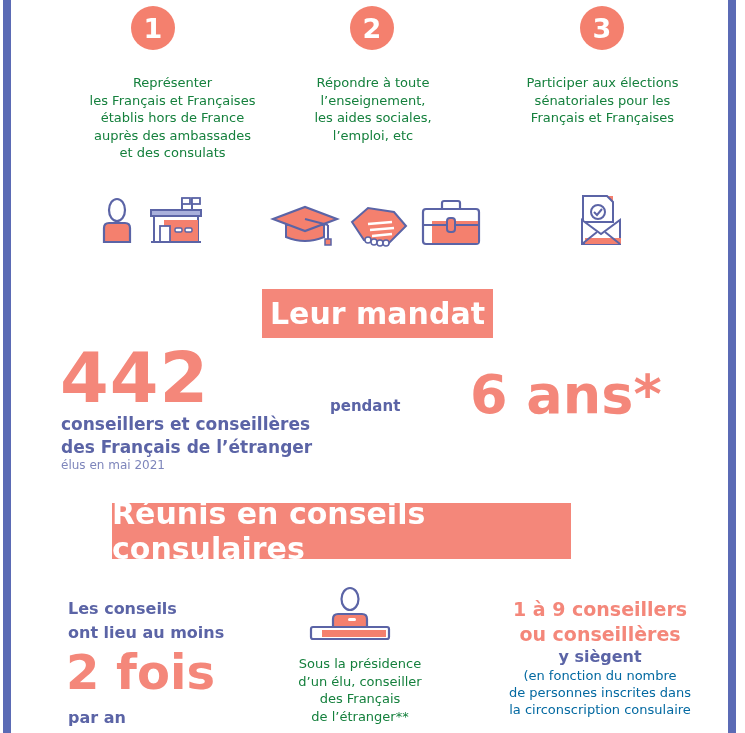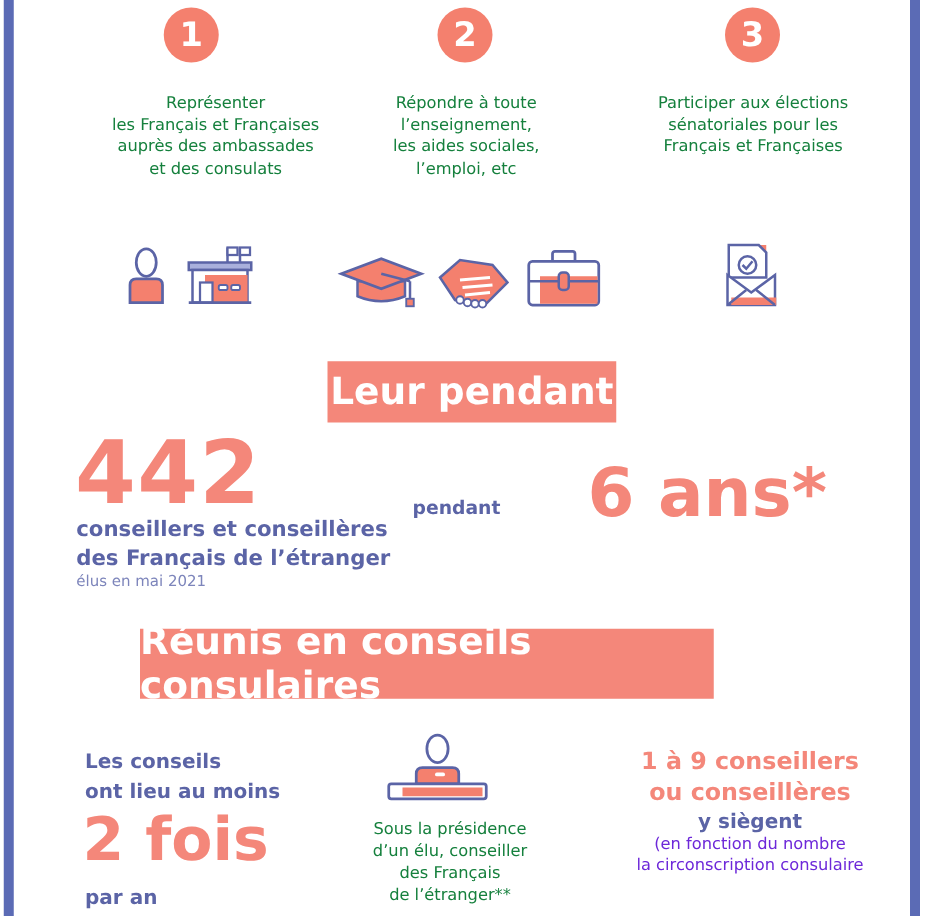--- a/index.html
+++ b/index.html
@@ -33,20 +33,21 @@
 </style>
 </head>
 <body>
 
 <div class="frame"></div>
 
 <div class="num-circle" style="left:131px;top:6px;">1</div>
 <div class="mission-text" style="left:80px;top:74px;width:185px;">
   <div>Représenter</div>
   <div>les Français et Françaises</div>
+  <div>établis hors de France</div>
   <div>auprès des ambassades</div>
   <div>et des consulats</div>
 </div>
 
 <div class="num-circle" style="left:350px;top:6px;">2</div>
 <div class="mission-text" style="left:288px;top:74px;width:170px;">
   <div>Répondre à toute</div>
   <div>l’enseignement,</div>
   <div>les aides sociales,</div>
   <div>l’emploi, etc</div>
@@ -101,21 +102,21 @@
 <svg class="icon" style="left:577px;top:192px;" width="48" height="56" viewBox="0 0 48 56">
   <path d="M10 4 H36 V30 H10 Z" fill="#f4806e"></path>
   <path d="M6 4 H30 L36 10 V30 H6 Z" fill="#fff" stroke="#5b64a6" stroke-width="2"></path>
   <circle cx="21" cy="20" r="7" fill="#fff" stroke="#5b64a6" stroke-width="2"></circle>
   <path d="M17 20 L20 23 L25 17" fill="none" stroke="#5b64a6" stroke-width="2"></path>
   <path d="M5 28 L24 42 L43 28 V52 H5 Z" fill="#fff" stroke="#5b64a6" stroke-width="2"></path>
   <rect x="8" y="46" width="36" height="6" fill="#f4806e"></rect>
   <path d="M5 52 L20 40 M43 52 L28 40" stroke="#5b64a6" stroke-width="2"></path>
 </svg>
 
-<div class="banner" style="left:262px;top:289px;width:231px;height:49px;font-size:30px;">Leur pendant</div>
+<div class="banner" style="left:262px;top:289px;width:231px;height:49px;font-size:30px;">Leur mandat</div>
 
 <div class="abs big-salmon" style="left:60px;top:338px;font-size:70px;line-height:80px;letter-spacing:1px;">442</div>
 <div class="abs blue-text" style="left:61px;top:413px;font-size:17px;line-height:23px;font-weight:bold;">
   <div>conseillers et conseillères</div>
   <div>des Français de l’étranger</div>
 </div>
 <div class="abs" style="left:61px;top:458px;font-size:12px;color:#7d85bb;">élus en mai 2021</div>
 <div class="abs blue-text" style="left:330px;top:397px;font-size:15px;font-weight:bold;">pendant</div>
 <div class="abs big-salmon" style="left:470px;top:356px;font-size:54px;line-height:78px;">6 ans*</div>
 
@@ -139,17 +140,18 @@
   <div>Sous la présidence</div>
   <div>d’un élu, conseiller</div>
   <div>des Français</div>
   <div>de l’étranger**</div>
 </div>
 
 <div class="abs" style="left:480px;top:597px;width:240px;text-align:center;">
   <div class="big-salmon" style="font-size:19px;line-height:25px;">1 à 9 conseillers</div>
   <div class="big-salmon" style="font-size:19px;line-height:25px;">ou conseillères</div>
   <div class="blue-text" style="font-size:16px;line-height:20px;font-weight:bold;">y siègent</div>
-  <div style="font-size:13px;line-height:17px;color:#6d28d9;">
+  <div style="font-size:13px;line-height:17px;color:#0369a1;">
     <div>(en fonction du nombre</div>
+    <div>de personnes inscrites dans</div>
     <div>la circonscription consulaire</div>
   </div>
 </div>
 
 </body></html>

